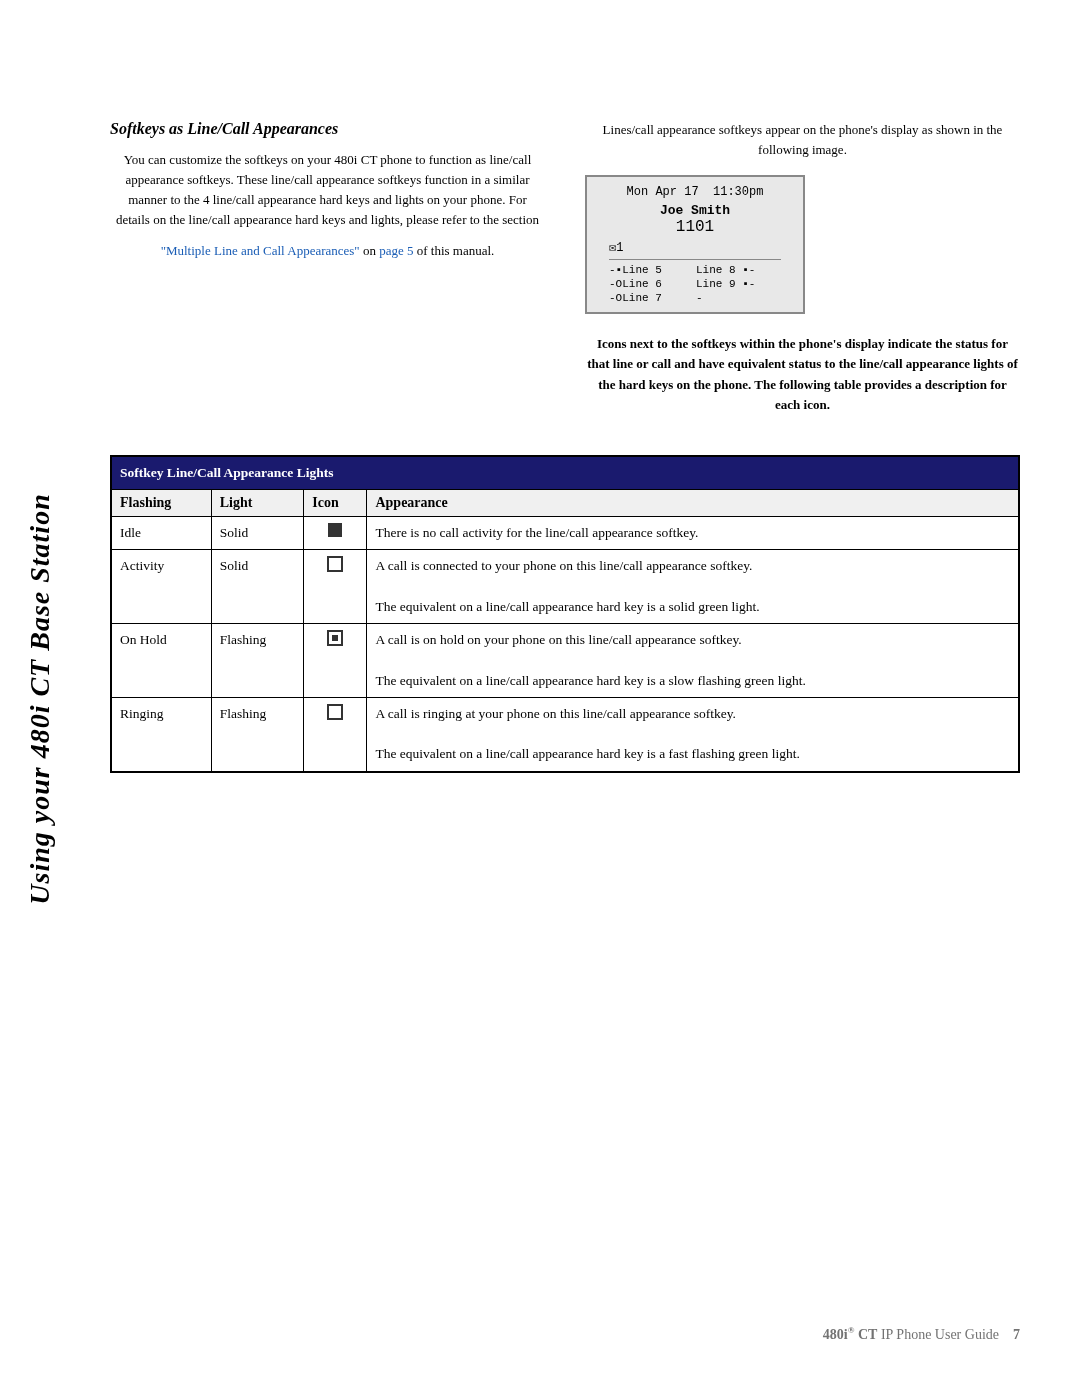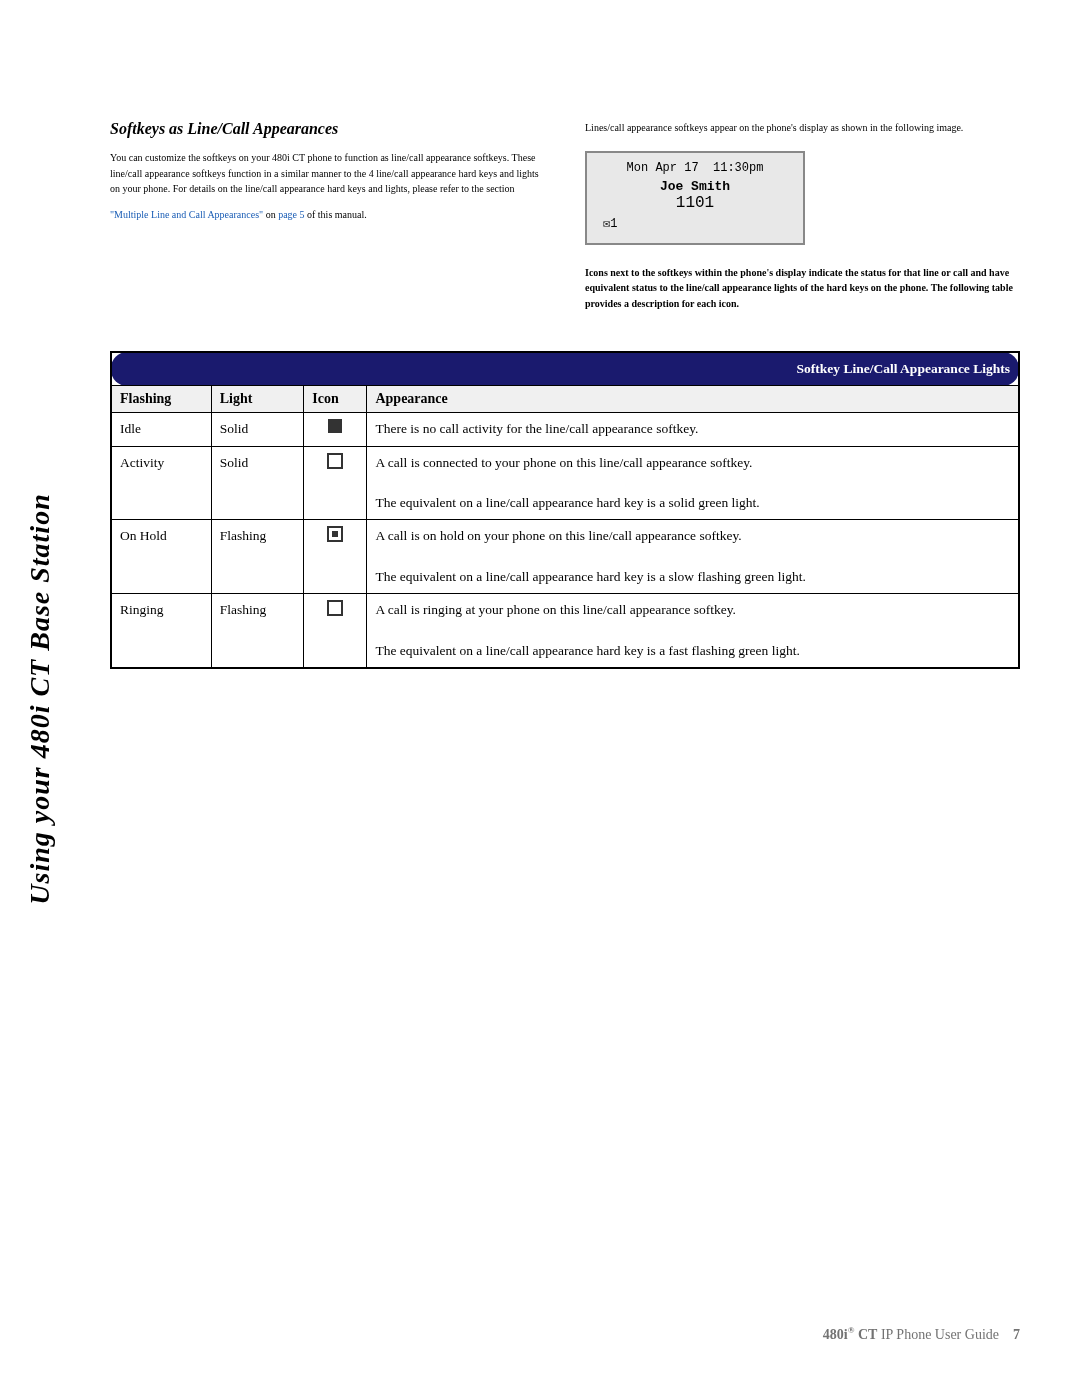--- a/index.html
+++ b/index.html
@@ -67,36 +67,37 @@
     .section-heading {
       font-style: italic;
       font-weight: bold;
       font-size: 16px;
       margin-bottom: 12px;
       color: #000;
     }
 
     
     .body-text {
-      font-size: 10px;
+      font-size: 13px;
       line-height: 1.55;
       color: #000;
       margin-bottom: 10px;
+      text-align: center;
     }
 
     .link-text {
       color: #1a5db5;
       text-decoration: none;
     }
 
     
     .phone-display {
       border: 2px solid #888;
       background: #e8e8e8;
-      padding: 8px 16px;
+      padding: 8px 22px;
       width: 220px;
       margin: 15px 0 20px 0;
       font-family: 'Courier New', monospace;
       font-size: 12.5px;
     }
     .phone-display .header-line {
       text-align: center;
       font-size: 12px;
       margin-bottom: 4px;
     }
@@ -136,23 +137,22 @@
       width: 100%;
       border-collapse: collapse;
       border: 2px solid #000;
     }
 
     .table-title-row td {
       background: #1a1a6e;
       color: #ffffff;
       font-weight: bold;
       font-size: 15px;
-      text-align: right;
+      text-align: left;
       padding: 7px 10px;
-      border-radius: 16px;
     }
 
     .table-header-row th {
       background: #f0f0f0;
       border: 1px solid #000;
       font-weight: bold;
       font-size: 14px;
       padding: 5px 8px;
       text-align: left;
     }
@@ -245,20 +245,28 @@
       </div>
 
       <div class="col-right">
         <p class="body-text">Lines/call appearance softkeys appear on the phone's display as shown in the following image.</p>
 
         <div class="phone-display">
           <div class="header-line">Mon Apr 17&nbsp;&nbsp;11:30pm</div>
           <div class="name-line">Joe Smith</div>
           <div class="ext-line">1101</div>
           <div class="msg-icon">✉1</div>
+          <div class="lines-area">
+            <div class="line-item">-▪Line 5</div>
+            <div class="line-item">Line 8 ▪-</div>
+            <div class="line-item">-OLine 6</div>
+            <div class="line-item">Line 9 ▪-</div>
+            <div class="line-item">-OLine 7</div>
+            <div class="line-item">-</div>
+          </div>
         </div>
 
         <p class="body-text bold-text">Icons next to the softkeys within the phone's display indicate the status for that line or call and have equivalent status to the line/call appearance lights of the hard keys on the phone. The following table provides a description for each icon.</p>
       </div>
     </div>
 
     <div class="table-section">
       <table class="appearance-table">
         <tbody>
             <tr class="table-title-row">

